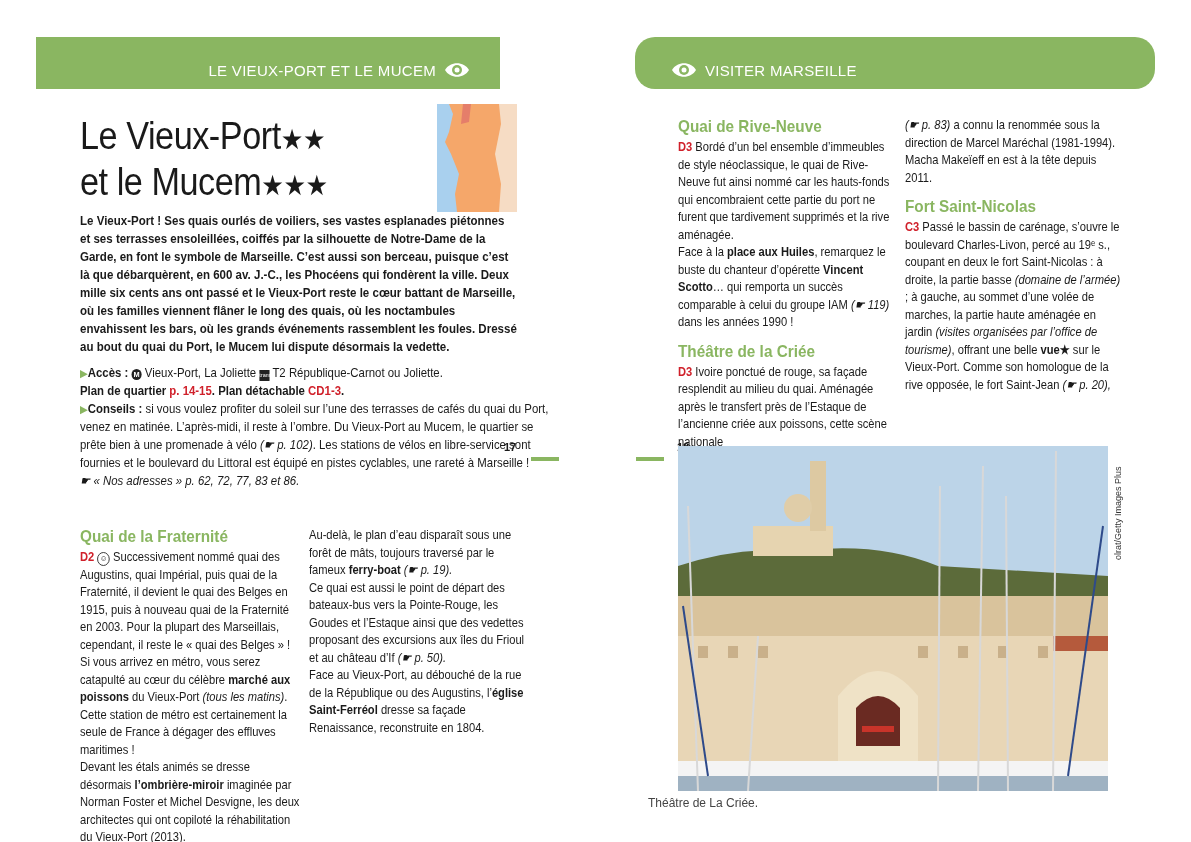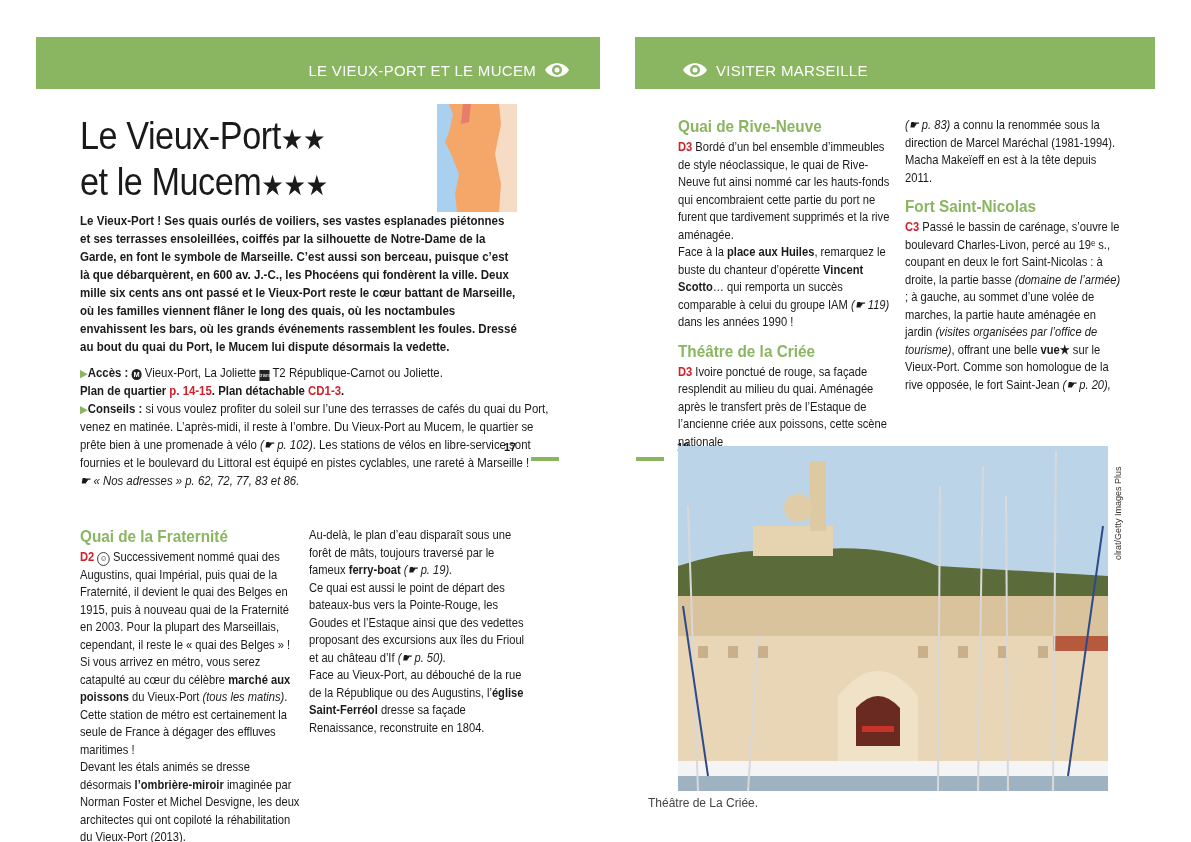--- a/index.html
+++ b/index.html
@@ -1,19 +1,19 @@
 <!DOCTYPE html>
 <html><head>
 <meta charset="utf-8">
 <style>
   html,body{margin:0;padding:0;background:#fff;}
   body{width:1191px;height:842px;position:relative;overflow:hidden;font-family:"Liberation Sans",sans-serif;color:#1a1a1a;}
   .band{position:absolute;top:37px;height:52px;background:#8ab661;color:#fff;display:flex;align-items:center;font-size:15px;letter-spacing:.3px;}
-  .band-left{left:36px;width:564px;justify-content:flex-end;padding-right:30px;box-sizing:border-box;}
-  .band-right{left:635px;width:520px;padding-left:47px;box-sizing:border-box;}
+  .band-left{left:36px;width:464px;justify-content:flex-end;padding-right:30px;box-sizing:border-box;}
+  .band-right{left:635px;width:520px;padding-left:36px;box-sizing:border-box;border-radius:20px;}
   .band span{margin-top:14px;}
   .eye{width:26px;height:18px;margin-top:14px;}
   .band-left .eye{margin-left:8px;}
   .band-right .eye{margin-right:8px;}
   .title{position:absolute;left:80px;top:115px;font-size:38px;line-height:42px;font-weight:normal;letter-spacing:-.5px;font-family:"Liberation Sans",sans-serif;transform:scaleX(.9);transform-origin:left top;}
   .title .stars{font-size:28px;}
   .minimap{position:absolute;left:437px;top:104px;width:80px;height:108px;overflow:hidden;}
   .intro{position:absolute;left:80px;top:212px;width:440px;font-size:12.4px;line-height:18px;font-weight:bold;transform:scaleX(.93);transform-origin:left top;width:470px;}
   .practical{position:absolute;left:80px;top:364px;width:490px;font-size:12.4px;line-height:18px;transform:scaleX(.92);transform-origin:left top;width:510px;}
   .tri{color:#8ab661;font-size:11px;}

